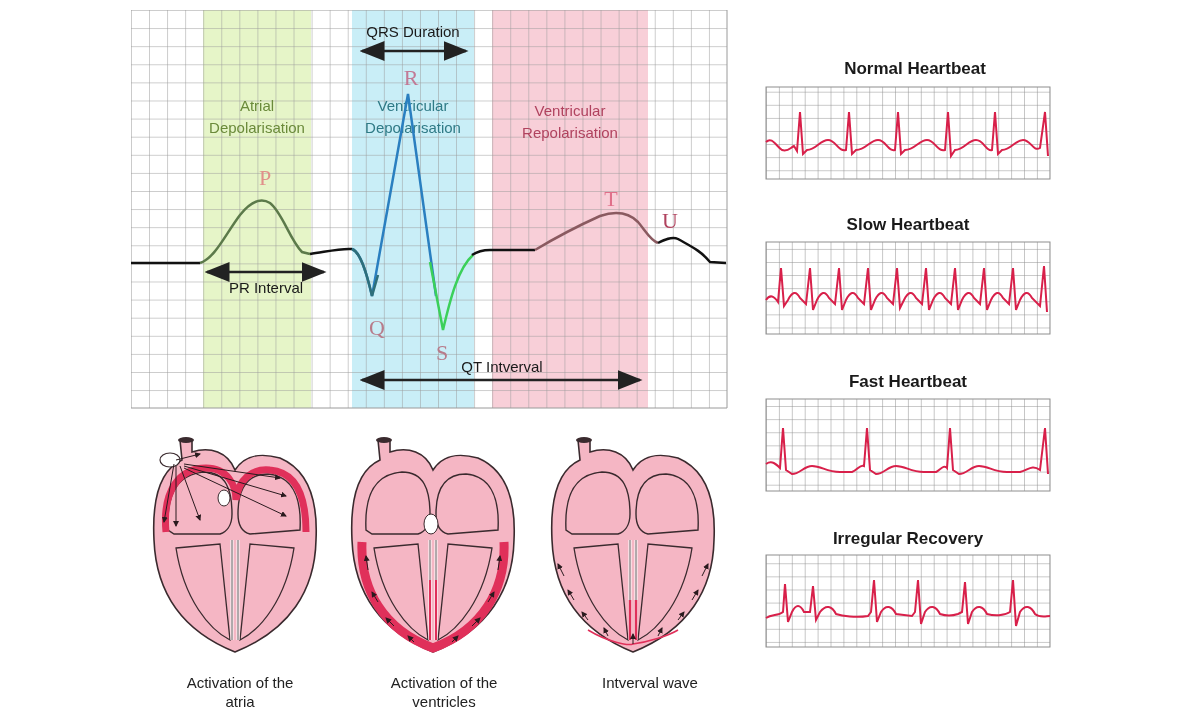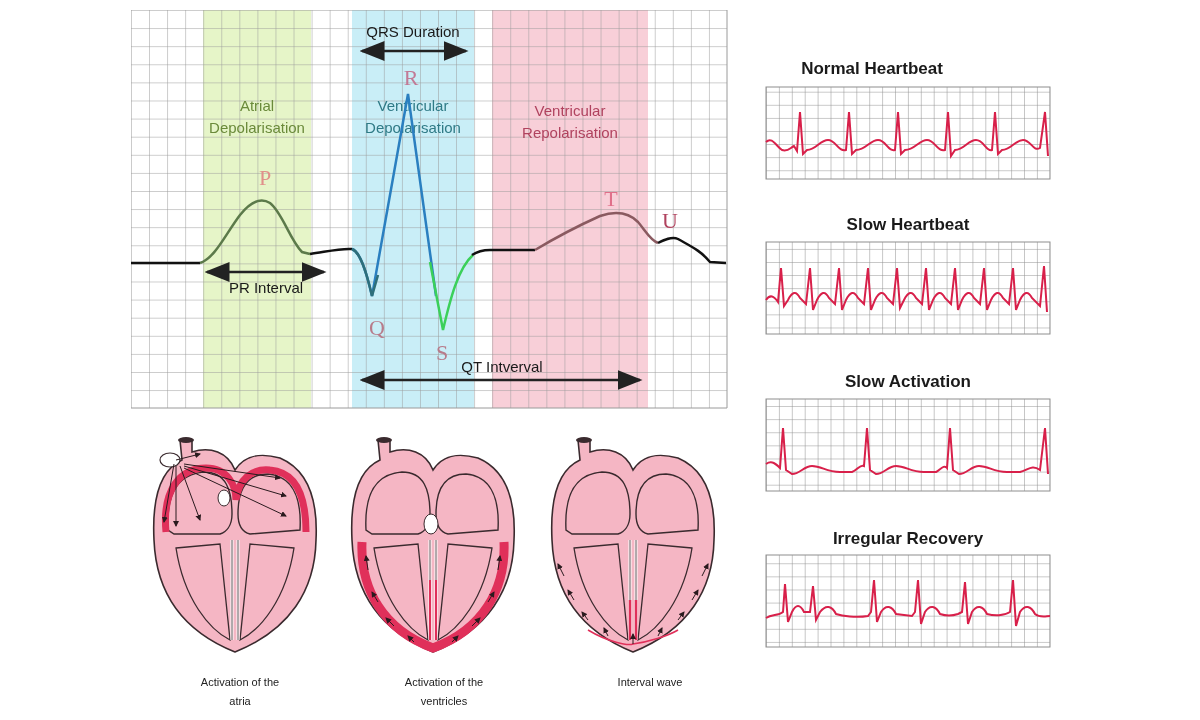--- a/index.html
+++ b/index.html
@@ -3,21 +3,21 @@
 <meta charset="utf-8">
 <style>
   html, body { margin:0; padding:0; background:#ffffff; }
   body { width:1200px; height:720px; position:relative; overflow:hidden;
          font-family:"Liberation Sans", sans-serif; }
   svg text { font-family:"Liberation Sans", sans-serif; }
   .serif { font-family:"Liberation Serif", serif; }
   .abs { position:absolute; }
   .strip-title { position:absolute; width:300px; text-align:center; font-weight:bold;
                  font-size:17px; color:#1a1a1a; }
-  .caption { position:absolute; text-align:center; font-size:11px; color:#222; line-height:19px; }
+  .caption { position:absolute; text-align:center; font-size:15px; color:#222; line-height:19px; }
 </style>
 </head>
 <body>
 
 <svg class="abs" style="left:0;top:0" width="740" height="420" viewBox="0 0 740 420">
   <defs>
     <pattern id="maingrid" x="131" y="10" width="18.06" height="18.1" patternUnits="userSpaceOnUse">
       <path d="M18.06 0 L0 0 0 18.1" fill="none" stroke="#9a9a9a" stroke-width="1"></path>
     </pattern>
     <marker id="arrL" markerWidth="10" markerHeight="10" refX="1" refY="5" orient="auto">
@@ -139,26 +139,26 @@
 
 <div class="caption" style="left:150px;top:673px;width:180px;">
   <div>Activation of the</div>
   <div>atria</div>
 </div>
 <div class="caption" style="left:354px;top:673px;width:180px;">
   <div>Activation of the</div>
   <div>ventricles</div>
 </div>
 <div class="caption" style="left:560px;top:673px;width:180px;">
-  <div>Interval wave</div>
+  <div>Intverval wave</div>
 </div>
 
-<div class="strip-title" style="left:722px;top:59px;">Normal Heartbeat</div>
+<div class="strip-title" style="left:765px;top:59px;">Normal Heartbeat</div>
 <div class="strip-title" style="left:758px;top:215px;">Slow Heartbeat</div>
-<div class="strip-title" style="left:758px;top:372px;">Slow Activation</div>
+<div class="strip-title" style="left:758px;top:372px;">Fast Heartbeat</div>
 <div class="strip-title" style="left:758px;top:529px;">Irregular Recovery</div>
 
 <svg class="abs" style="left:0;top:0" width="1200" height="720" viewBox="0 0 1200 720" pointer-events="none">
   <defs>
     <pattern id="sgrid" x="766" y="0" width="12.9" height="13.1" patternUnits="userSpaceOnUse">
       <path d="M12.9 0 L0 0 0 13.1" fill="none" stroke="#8e8e8e" stroke-width="1"></path>
     </pattern>
   </defs>
 
   <g>

